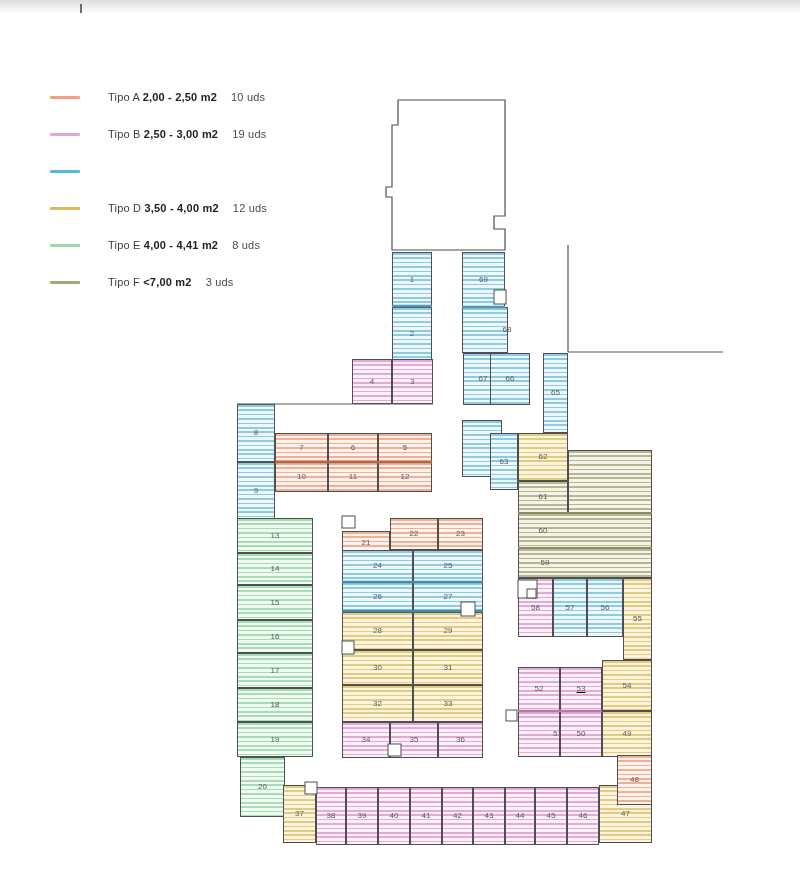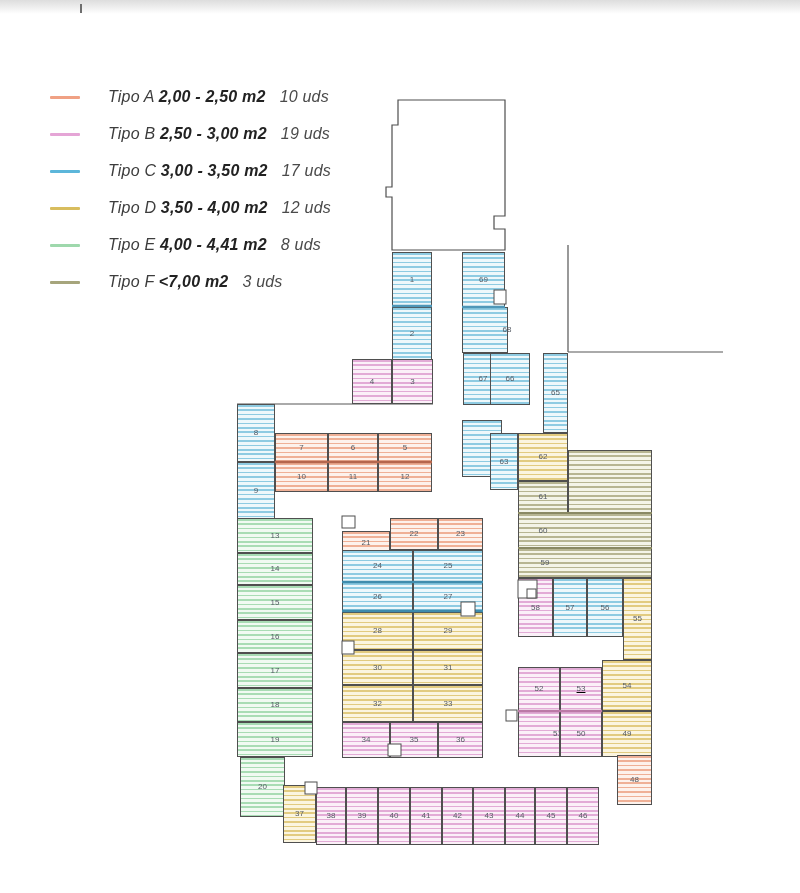--- a/index.html
+++ b/index.html
@@ -4,21 +4,21 @@
 <style>
   html,body{margin:0;padding:0;background:#fff;}
   .page{position:relative;width:800px;height:893px;background:#fff;overflow:hidden;
         font-family:"Liberation Sans", sans-serif;}
   .topband{position:absolute;left:0;top:0;width:100%;height:14px;
            background:linear-gradient(180deg, rgba(170,170,170,.40), rgba(255,255,255,0));}
   .tick{position:absolute;left:80px;top:4px;width:2px;height:9px;background:#6e6e6e;}
   
   .lrow{position:absolute;left:50px;display:flex;align-items:center;height:18px;}
   .swatch{display:inline-block;width:30px;height:3px;border-radius:1px;margin-right:28px;flex:0 0 auto;}
-  .ltext{font-size:16px;color:#3d3d3d;letter-spacing:.2px;white-space:pre;font-style:italic;}
+  .ltext{font-size:11px;color:#3d3d3d;letter-spacing:.2px;white-space:pre;}
   .ltext b{color:#222;}
   .lcount{margin-left:14px;color:#4a4a4a;}
   
   .plan{position:absolute;left:0;top:0;width:800px;height:893px;}
   .unit{position:absolute;box-sizing:border-box;border:1px solid #4f4f4f;
         display:flex;align-items:center;justify-content:center;}
   .unum{font-size:8px;color:#555b64;line-height:1;}
   .zona-label{position:absolute;left:398px;top:152px;width:107px;text-align:center;
               font-size:11.5px;line-height:1.35;color:#333;}
   .overlay{position:absolute;left:0;top:0;pointer-events:none;}
@@ -34,21 +34,20 @@
       <div class="lrow" style="top: 88px;">
         <span class="swatch" style="background: rgb(240, 161, 132);"></span>
         <span class="ltext"><span>Tipo A </span><b>2,00 - 2,50 m2</b><span class="lcount">10 uds</span></span>
       </div>
       <div class="lrow" style="top: 125px;">
         <span class="swatch" style="background: rgb(229, 165, 214);"></span>
         <span class="ltext"><span>Tipo B </span><b>2,50 - 3,00 m2</b><span class="lcount">19 uds</span></span>
       </div>
       <div class="lrow" style="top: 162px;">
         <span class="swatch" style="background: rgb(92, 182, 218);"></span>
-        <span class="ltext"><span>Tipo C </span><b>3,00 - 3,50 m2</b><span class="lcount">17 uds</span></span>
       </div>
       <div class="lrow" style="top: 199px;">
         <span class="swatch" style="background: rgb(216, 189, 94);"></span>
         <span class="ltext"><span>Tipo D </span><b>3,50 - 4,00 m2</b><span class="lcount">12 uds</span></span>
       </div>
       <div class="lrow" style="top: 236px;">
         <span class="swatch" style="background: rgb(158, 216, 172);"></span>
         <span class="ltext"><span>Tipo E </span><b>4,00 - 4,41 m2</b><span class="lcount">8 uds</span></span>
       </div>
       <div class="lrow" style="top: 273px;">
@@ -252,20 +251,23 @@
         <span class="unum">43</span>
       </div>
       <div class="unit" style="left: 505px; top: 787px; width: 30px; height: 58px; background: repeating-linear-gradient(rgb(226, 171, 214) 0px, rgb(226, 171, 214) 1.6px, rgb(251, 240, 248) 1.6px, rgb(251, 240, 248) 4.4px);">
         <span class="unum">44</span>
       </div>
       <div class="unit" style="left: 535px; top: 787px; width: 32px; height: 58px; background: repeating-linear-gradient(rgb(226, 171, 214) 0px, rgb(226, 171, 214) 1.6px, rgb(251, 240, 248) 1.6px, rgb(251, 240, 248) 4.4px);">
         <span class="unum">45</span>
       </div>
       <div class="unit" style="left: 567px; top: 787px; width: 32px; height: 58px; background: repeating-linear-gradient(rgb(226, 171, 214) 0px, rgb(226, 171, 214) 1.6px, rgb(251, 240, 248) 1.6px, rgb(251, 240, 248) 4.4px);">
         <span class="unum">46</span>
+      </div>
+      <div class="unit" style="left: 599px; top: 785px; width: 53px; height: 58px; background: repeating-linear-gradient(rgb(226, 203, 128) 0px, rgb(226, 203, 128) 1.6px, rgb(251, 245, 224) 1.6px, rgb(251, 245, 224) 4.4px);">
+        <span class="unum">47</span>
       </div>
       <div class="unit" style="left: 617px; top: 755px; width: 35px; height: 50px; background: repeating-linear-gradient(rgb(239, 176, 150) 0px, rgb(239, 176, 150) 1.6px, rgb(253, 242, 236) 1.6px, rgb(253, 242, 236) 4.4px);">
         <span class="unum">48</span>
       </div>
     </div>
 
   <div class="zona-label">
     <div>Zona de</div>
     <div>carga/descarga</div>
   </div>

